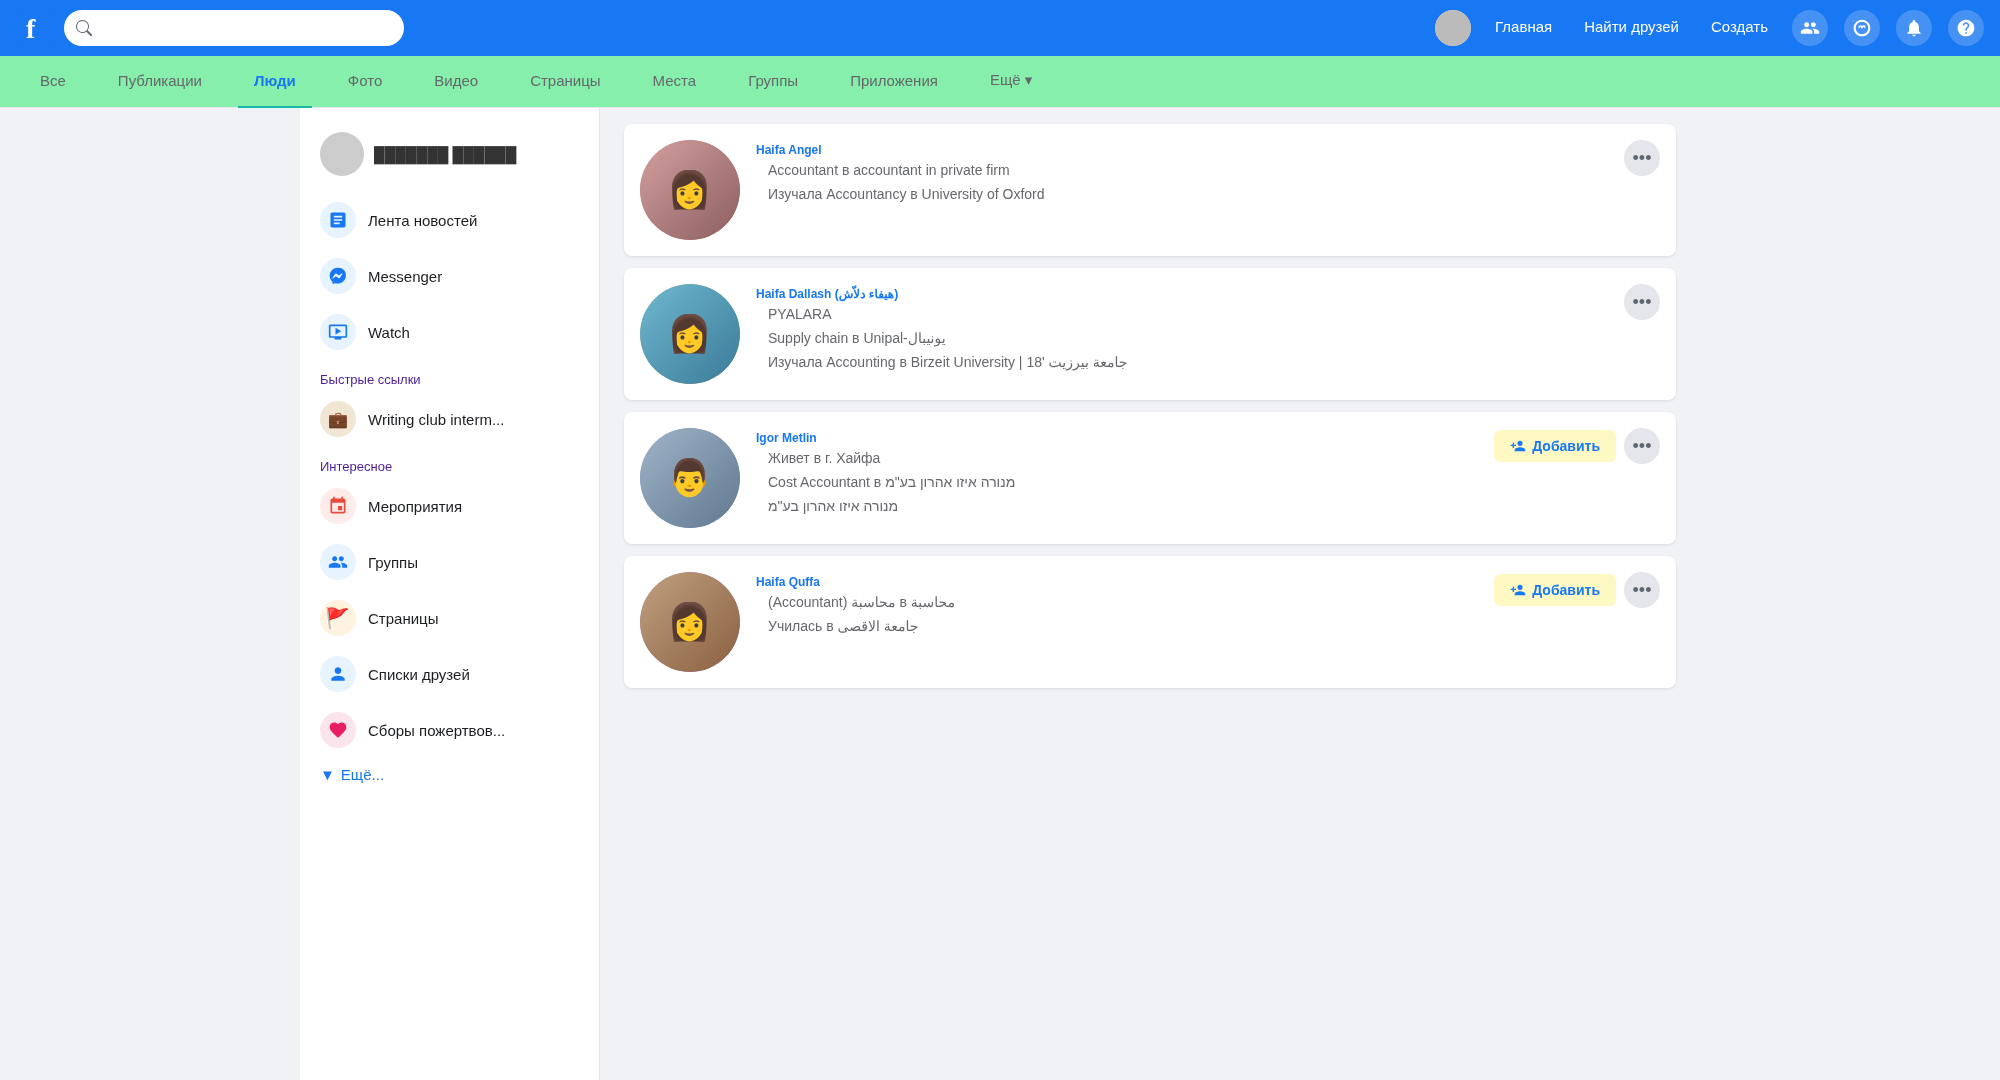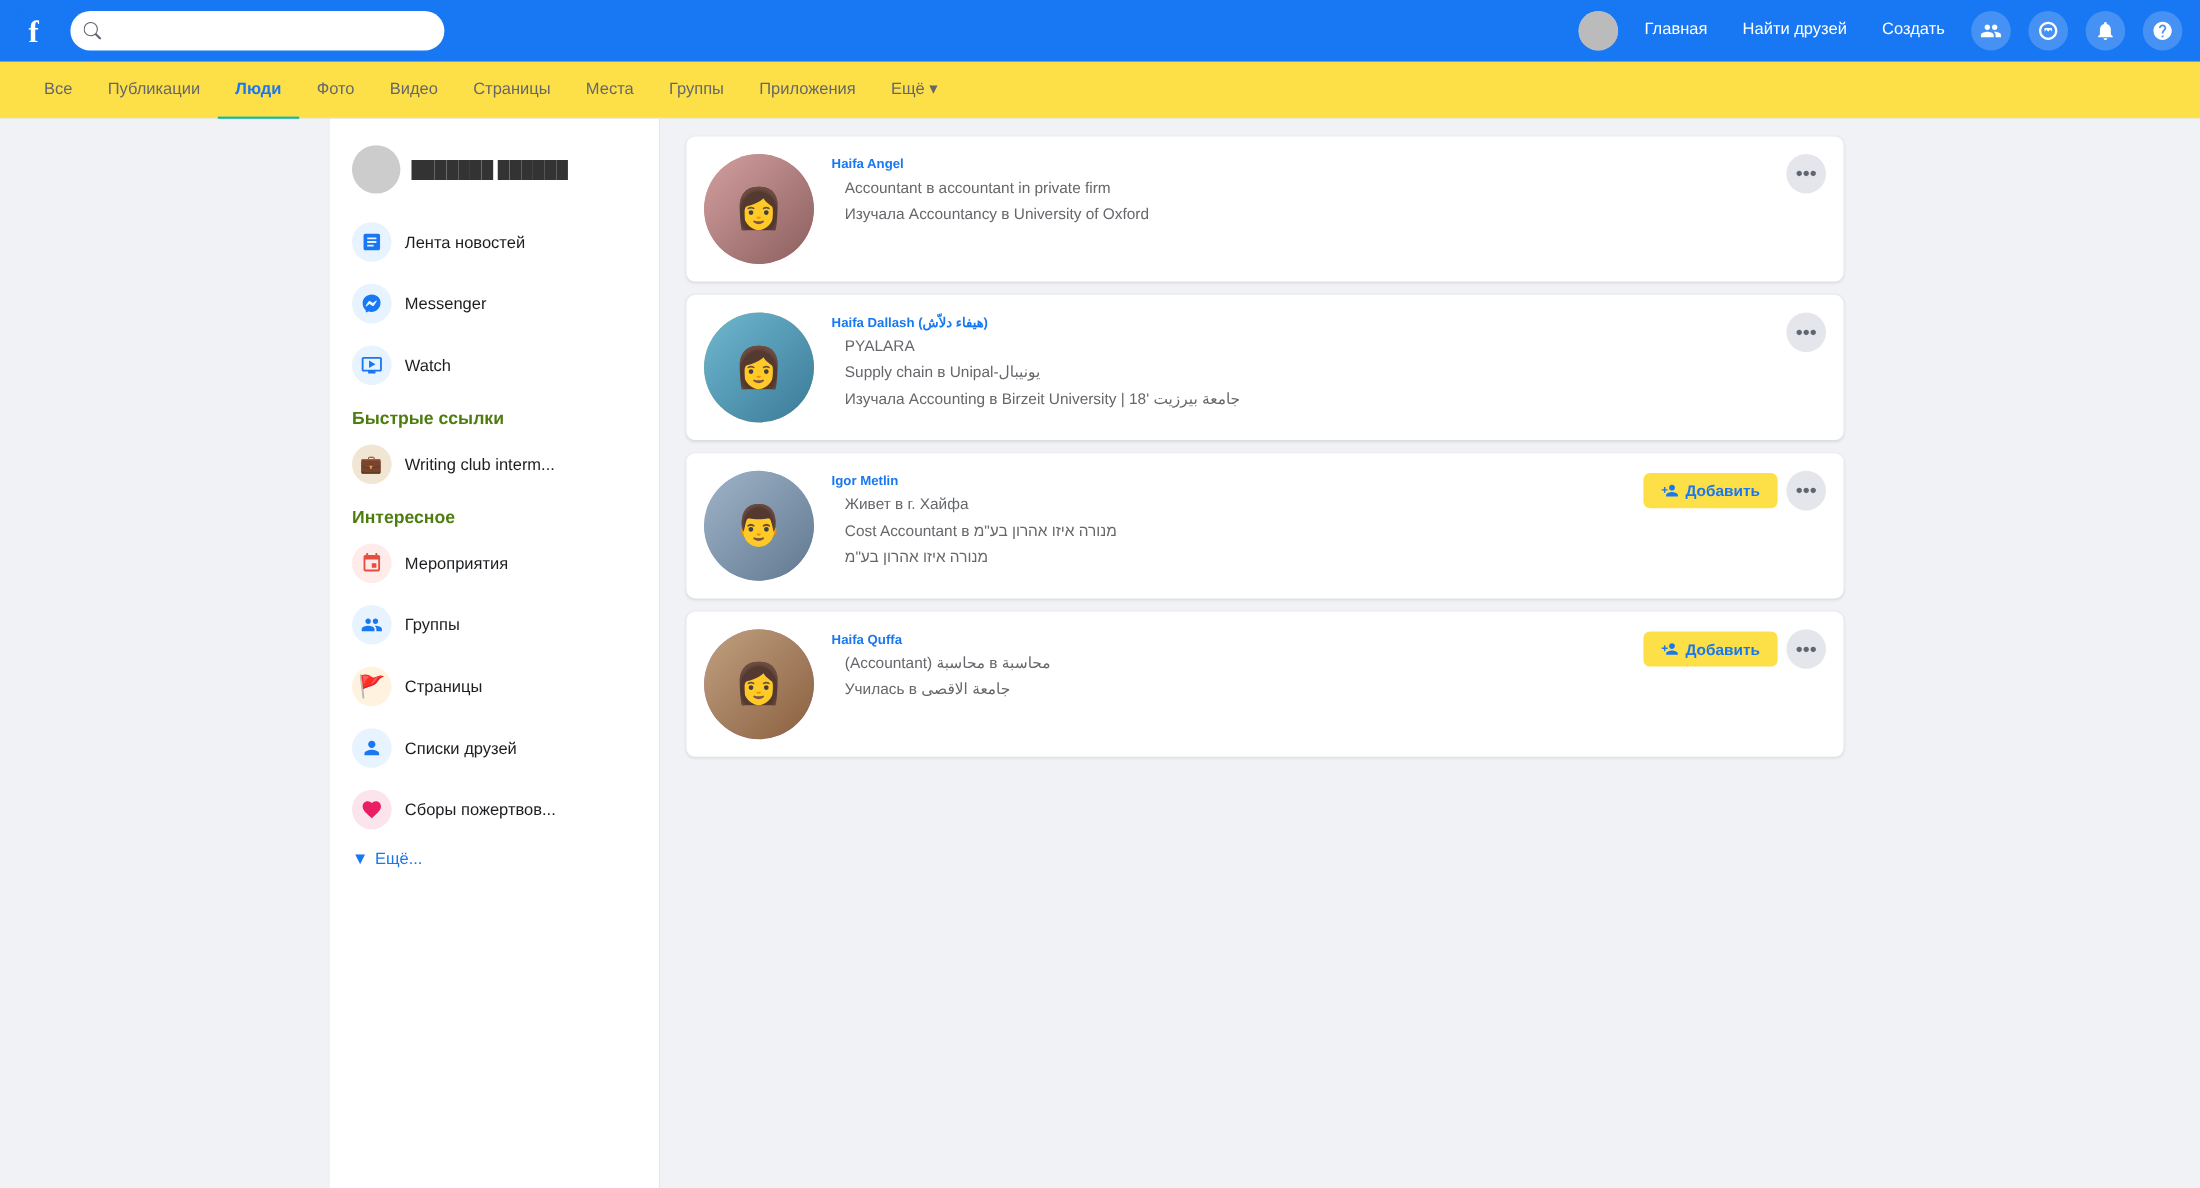--- a/index.html
+++ b/index.html
@@ -69,27 +69,27 @@
       display: flex;
       align-items: center;
       justify-content: center;
       cursor: pointer;
       color: #fff;
       font-size: 18px;
     }
 
     
     .filter-tabs {
-      background: #fde047;
+      background: #86efac;
       display: flex;
       align-items: center;
       padding: 0 24px;
       border-bottom: 1px solid #e4e6eb;
       height: 52px;
-      gap: 0;
+      gap: 20px;
     }
     .filter-tab {
       padding: 8px 16px;
       font-size: 15px;
       color: #65676b;
       cursor: pointer;
       border-bottom: 3px solid transparent;
       height: 52px;
       display: flex;
       align-items: center;
@@ -153,23 +153,23 @@
       align-items: center;
       justify-content: center;
       font-size: 20px;
       flex-shrink: 0;
     }
     .icon-news { background: #e7f3ff; color: #1877f2; }
     .icon-messenger { background: #e7f3ff; color: #1877f2; }
     .icon-watch { background: #e7f3ff; color: #1877f2; }
     .sidebar-section-title {
       padding: 12px 12px 4px;
-      font-size: 16px;
-      font-weight: 700;
-      color: #4d7c0f;
+      font-size: 13px;
+      font-weight: 400;
+      color: #4c1d95;
       text-transform: none;
     }
     .icon-writing { background: #f0e6d3; color: #8b6914; font-size: 16px; }
     .icon-events { background: #ffebe9; color: #e74c3c; }
     .icon-groups { background: #e7f3ff; color: #1877f2; }
     .icon-pages { background: #fff3e0; color: #e67e22; }
     .icon-friends-list { background: #e7f3ff; color: #1877f2; }
     .icon-fundraiser { background: #fce4ec; color: #e91e63; }
     .sidebar-more {
       color: #1877f2;
@@ -229,21 +229,21 @@
     .result-actions {
       display: flex;
       gap: 8px;
       align-items: center;
       flex-shrink: 0;
     }
     .btn-add {
       display: flex;
       align-items: center;
       gap: 6px;
-      background: #fde047;
+      background: #fef9c3;
       color: #1877f2;
       font-weight: 600;
       font-size: 14px;
       padding: 8px 16px;
       border-radius: 6px;
       cursor: pointer;
       border: none;
     }
     .btn-more {
       width: 36px;

